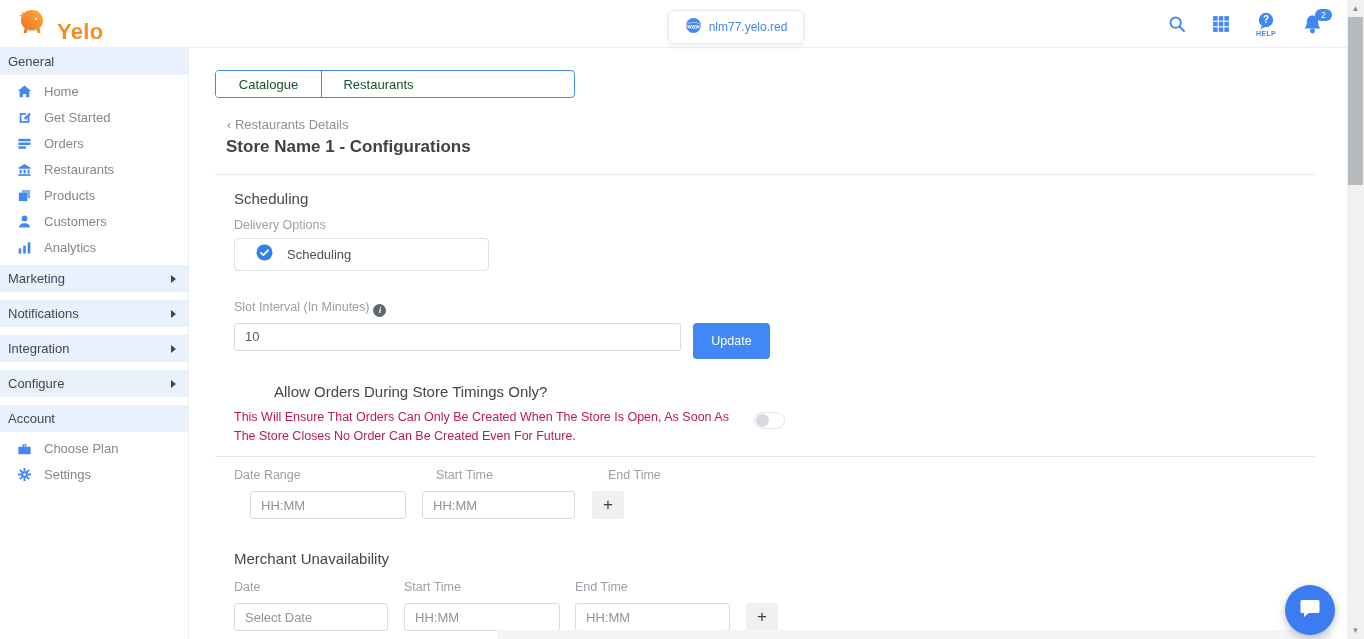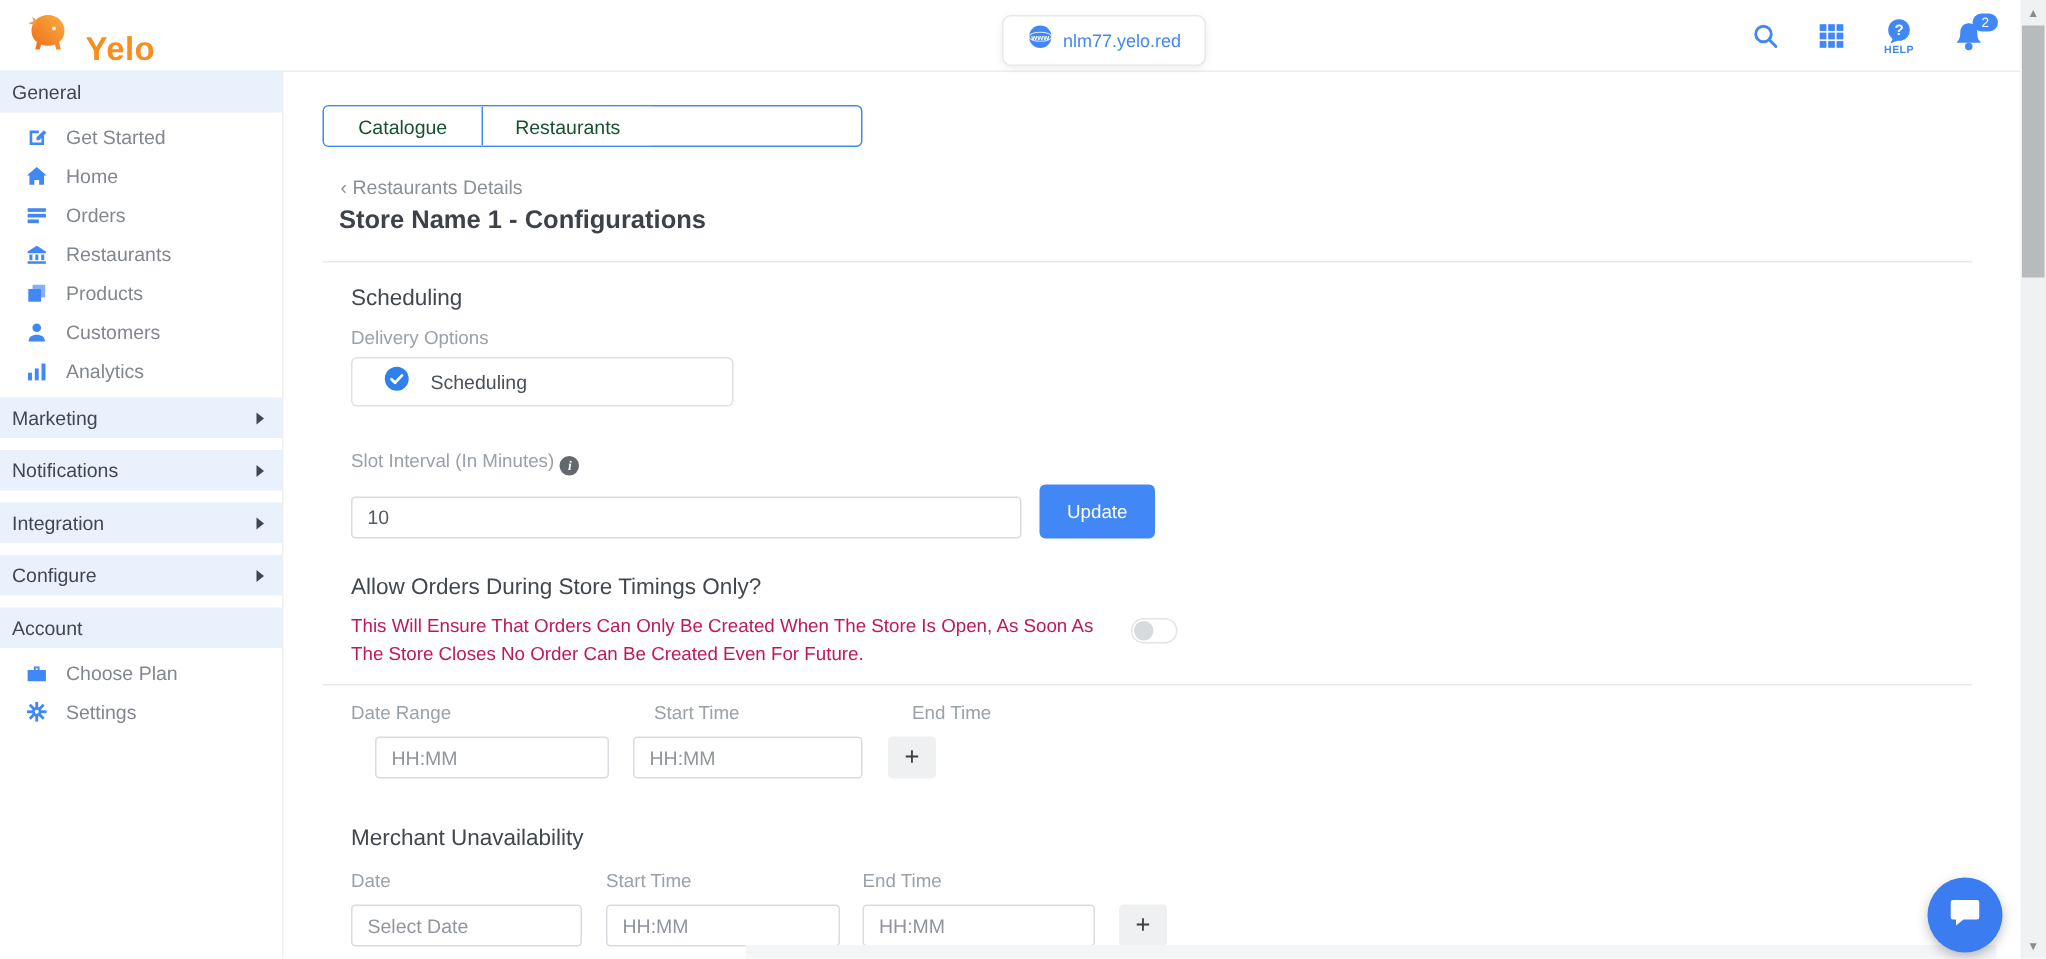--- a/index.html
+++ b/index.html
@@ -56,21 +56,21 @@
   .inner { margin-left:19px; }
   .sec-head { font-size:15px; color:#41474e; }
   .f-label { font-size:12.5px; color:#9aa1a8; }
   .chip { margin-top:6px; width:255px; height:33px; border:1px solid #dde0e4; border-radius:4px;
     display:flex; align-items:center; padding-left:21px; gap:14px; cursor:pointer; }
   .chip-lb { font-size:13px; color:#4a5056; }
 
   .input { border:1px solid #d8dbe0; border-radius:3px; height:28px; font-size:13px; color:#555a60;
     padding:0 10px; font-family:"Liberation Sans", sans-serif; outline:none; }
   .input::placeholder { color:#90959b; }
-  .slot-row { display:flex; align-items:flex-end; gap:12px; margin-top:6px; }
+  .slot-row { display:flex; align-items:flex-start; gap:12px; margin-top:6px; }
   .slot-input { width:447px; }
   .btn-update { width:77px; height:36px; background:#4187f5; color:#fff; border:none; border-radius:4px;
     font-size:12.5px; cursor:pointer; font-family:Liberation Sans, sans-serif; }
 
   .info-ic { display:inline-flex; width:13px; height:13px; border-radius:50%; background:#63686e; color:#fff;
     font-size:9px; font-weight:bold; align-items:center; justify-content:center; margin-left:4px;
     vertical-align:-2px; font-family:"Liberation Serif", serif; font-style:italic; }
 
   .desc-row { display:flex; margin-top:8px; width:552px; }
   .desc-text { width:500px; font-size:12.5px; color:#be185d; line-height:1.55; }
@@ -170,34 +170,34 @@
   <div class="sb-arrow sb-down">▼</div>
 </div>
 
 <div class="sidebar">
   <div class="s-header">
     <span>General</span>
   </div>
 
   <div class="s-item">
     <span class="s-ic">
+      <svg width="15" height="15" viewBox="0 0 16 16" fill="#4187f5">
+          <path d="M8 1.5l7 6h-1.8V14H9.7v-3.4H6.3V14H2.8V7.5H1z"></path>
+        </svg>
+      </span>
+    <span class="s-lb">Home</span>
+  </div>
+  <div class="s-item">
+    <span class="s-ic">
       <svg width="14" height="14" viewBox="0 0 16 16" fill="#4187f5">
           <path d="M2 3.5h7v2H4v7h7v-5h2v7H2z"></path>
           <path d="M7.2 8.8l5.6-5.6 2 2-5.6 5.6H7.2z"></path>
         </svg>
       </span>
     <span class="s-lb">Get Started</span>
-  </div>
-  <div class="s-item">
-    <span class="s-ic">
-      <svg width="15" height="15" viewBox="0 0 16 16" fill="#4187f5">
-          <path d="M8 1.5l7 6h-1.8V14H9.7v-3.4H6.3V14H2.8V7.5H1z"></path>
-        </svg>
-      </span>
-    <span class="s-lb">Home</span>
   </div>
   <div class="s-item">
     <span class="s-ic">
       <svg width="15" height="15" viewBox="0 0 16 16" fill="#4187f5">
           <rect x="1.5" y="3" width="13" height="2.6"></rect>
           <rect x="1.5" y="7" width="13" height="2.6"></rect>
           <rect x="1.5" y="11" width="8" height="2.6"></rect>
         </svg>
       </span>
     <span class="s-lb">Orders</span>
@@ -323,21 +323,21 @@
     </div>
 
     <div class="f-label" style="margin-top:29px;">
       <span>Slot Interval (In Minutes)</span><span class="info-ic">i</span>
     </div>
     <div class="slot-row">
       <input class="input slot-input" value="10" style="">
       <button class="btn-update">Update</button>
     </div>
 
-    <div class="sec-head" style="margin-top:24px;">Allow Orders During Store Timings Only?</div>
+    <div class="sec-head" style="margin-top:24px;margin-left:40px;">Allow Orders During Store Timings Only?</div>
     <div class="desc-row">
       <div class="desc-text">This Will Ensure That Orders Can Only Be Created When The Store Is Open, As Soon As The Store Closes No Order Can Be Created Even For Future.</div>
       <div class="tgl-off-wrap">
         <div class="toggle">
             <div class="knob"></div>
           </div>
       </div>
     </div>
     <hr class="div" style="margin-top:10px; margin-left:-19px;">
 

